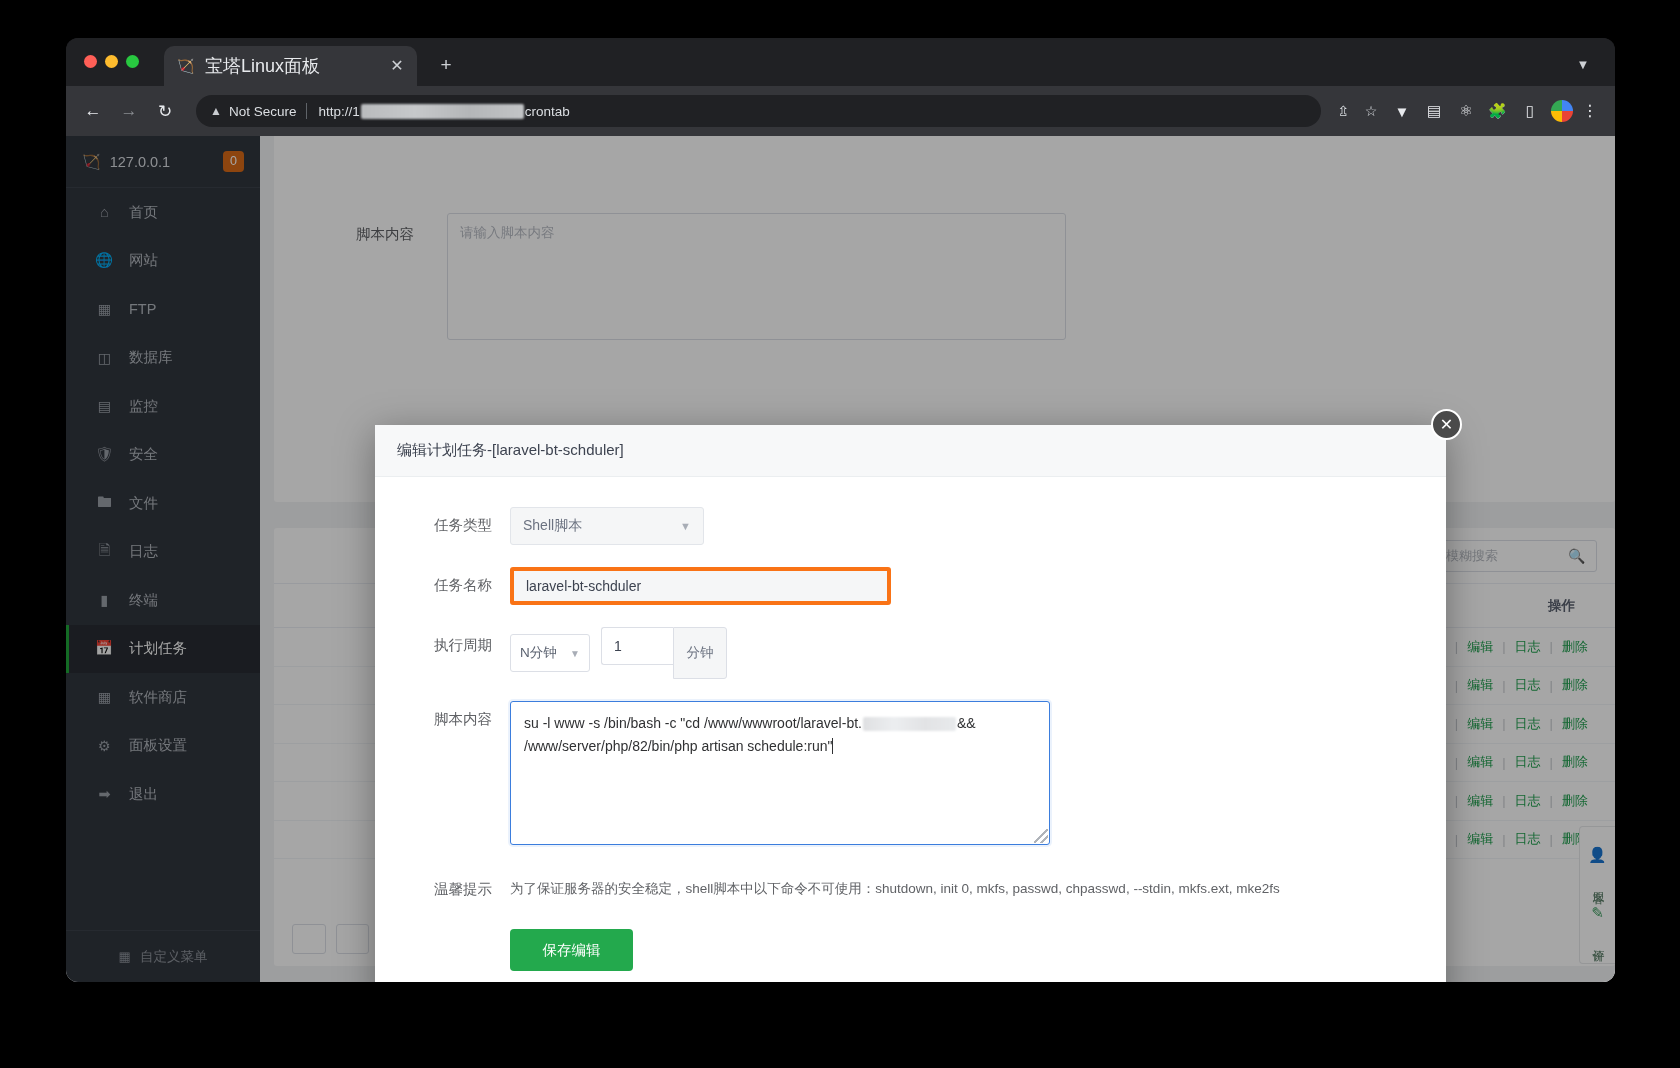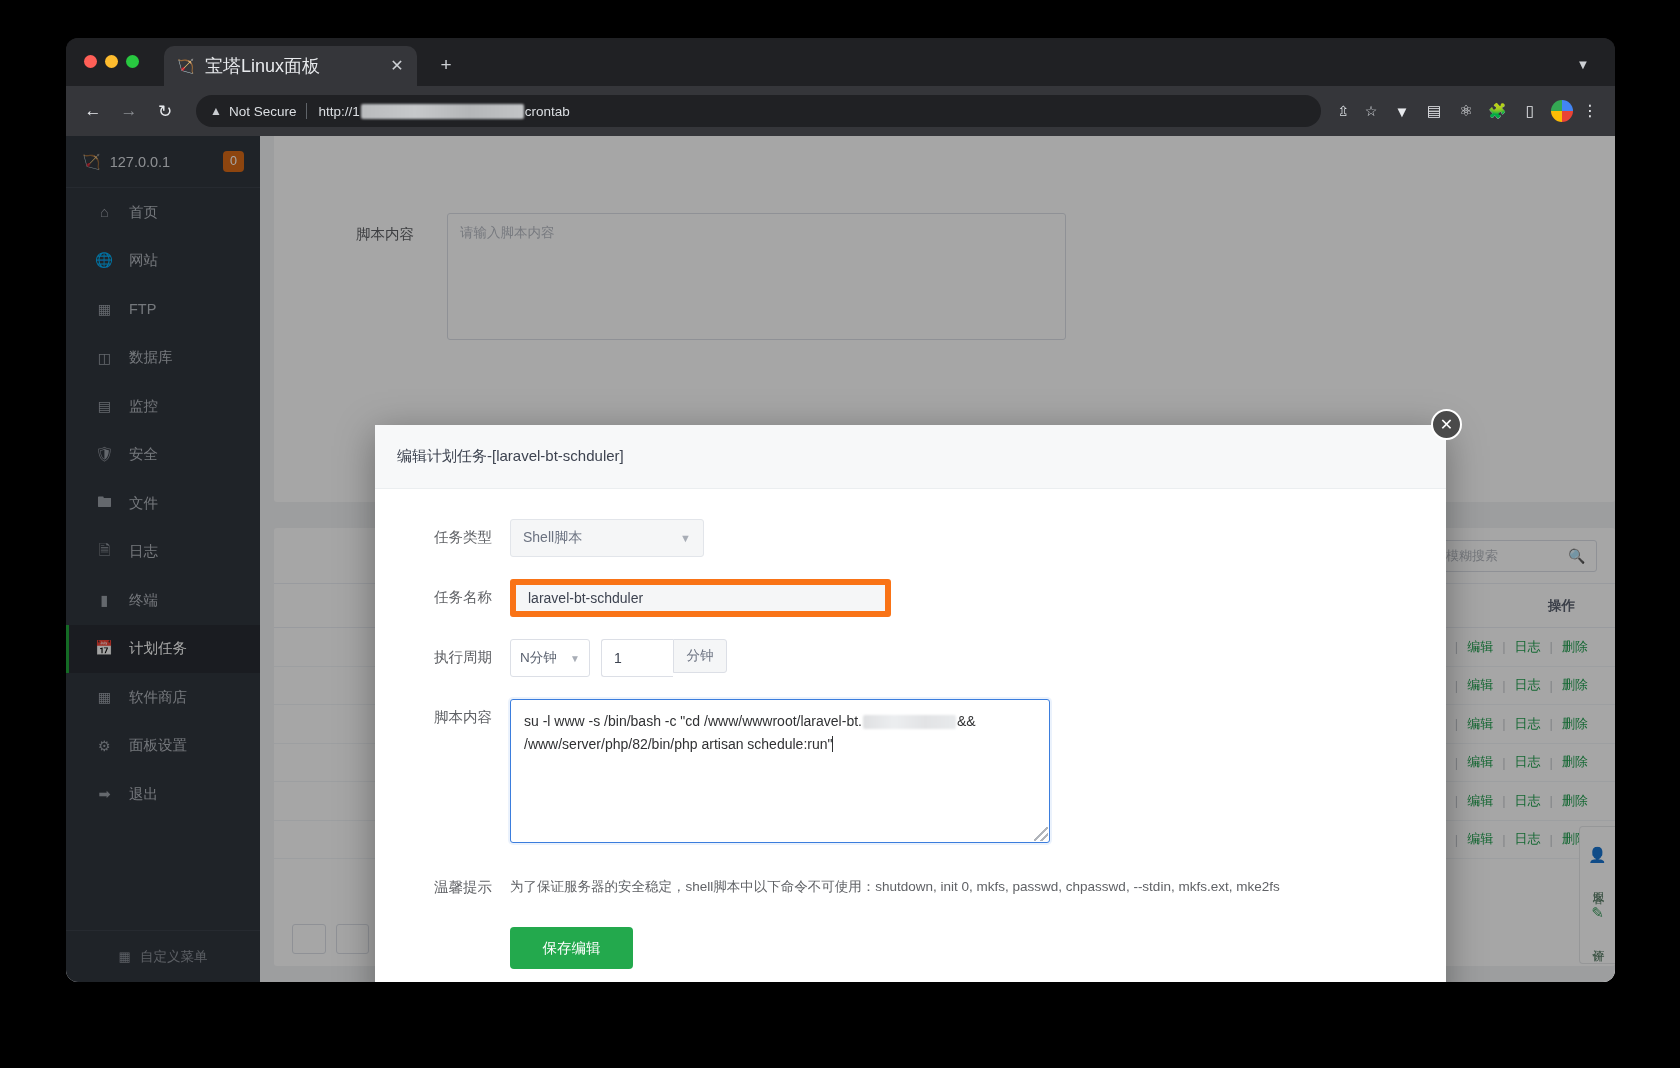--- a/index.html
+++ b/index.html
@@ -332,21 +332,21 @@
   
   #modal {
     position: absolute;
     left: 309px; top: 289px;
     width: 1071px; height: 587px;
     background: #fff;
     box-shadow: 0 8px 36px rgba(0,0,0,0.35);
     z-index: 30;
   }
   #modal-header {
-    height: 64px;
+    height: 52px;
     background: #f7f8f9;
     border-bottom: 1px solid #ebeef0;
     display: flex; align-items: center;
     padding: 4px 22px;
     font-size: 15px; color: #3d4350; text-align: center;
   }
   #modal-close {
     position: absolute;
     right: -16px; top: -16px;
     width: 31px; height: 31px;
@@ -376,21 +376,21 @@
     border-radius: 3px;
     display: flex; align-items: center;
     padding: 0 12px;
     font-size: 14px; color: #6b7280;
   }
   .sel .chev { margin-left: auto; font-size: 11px; color: #a8adb6; }
 
   .txtinput {
     width: 381px; height: 38px;
     background: #f5f6f7;
-    border: 6px solid #f97316;
+    border: 4px solid #f97316;
     border-radius: 3px;
     display: flex; align-items: center;
     padding: 0 12px;
     font-size: 14px; color: #3d4350;
   }
 
   .sel-small {
     width: 80px; height: 38px;
     background: #fff;
     border: 1px solid #dcdfe6;
@@ -406,21 +406,21 @@
     width: 72px; height: 38px;
     background: #fff;
     border: 1px solid #dcdfe6;
     border-right: none;
     border-radius: 3px 0 0 3px;
     display: flex; align-items: center;
     padding: 0 12px;
     font-size: 14px; color: #3d4350;
   }
   .num-suffix {
-    width: 54px; height: 34px;
+    width: 54px; height: 52px;
     background: #f5f6f7;
     border: 1px solid #dcdfe6;
     border-radius: 0 3px 3px 0;
     display: flex; align-items: center; justify-content: center;
     font-size: 13.5px; color: #6b7280;
   }
 
   #script-textarea {
     width: 540px; height: 144px;
     border: 1px solid #3b7ddd;

